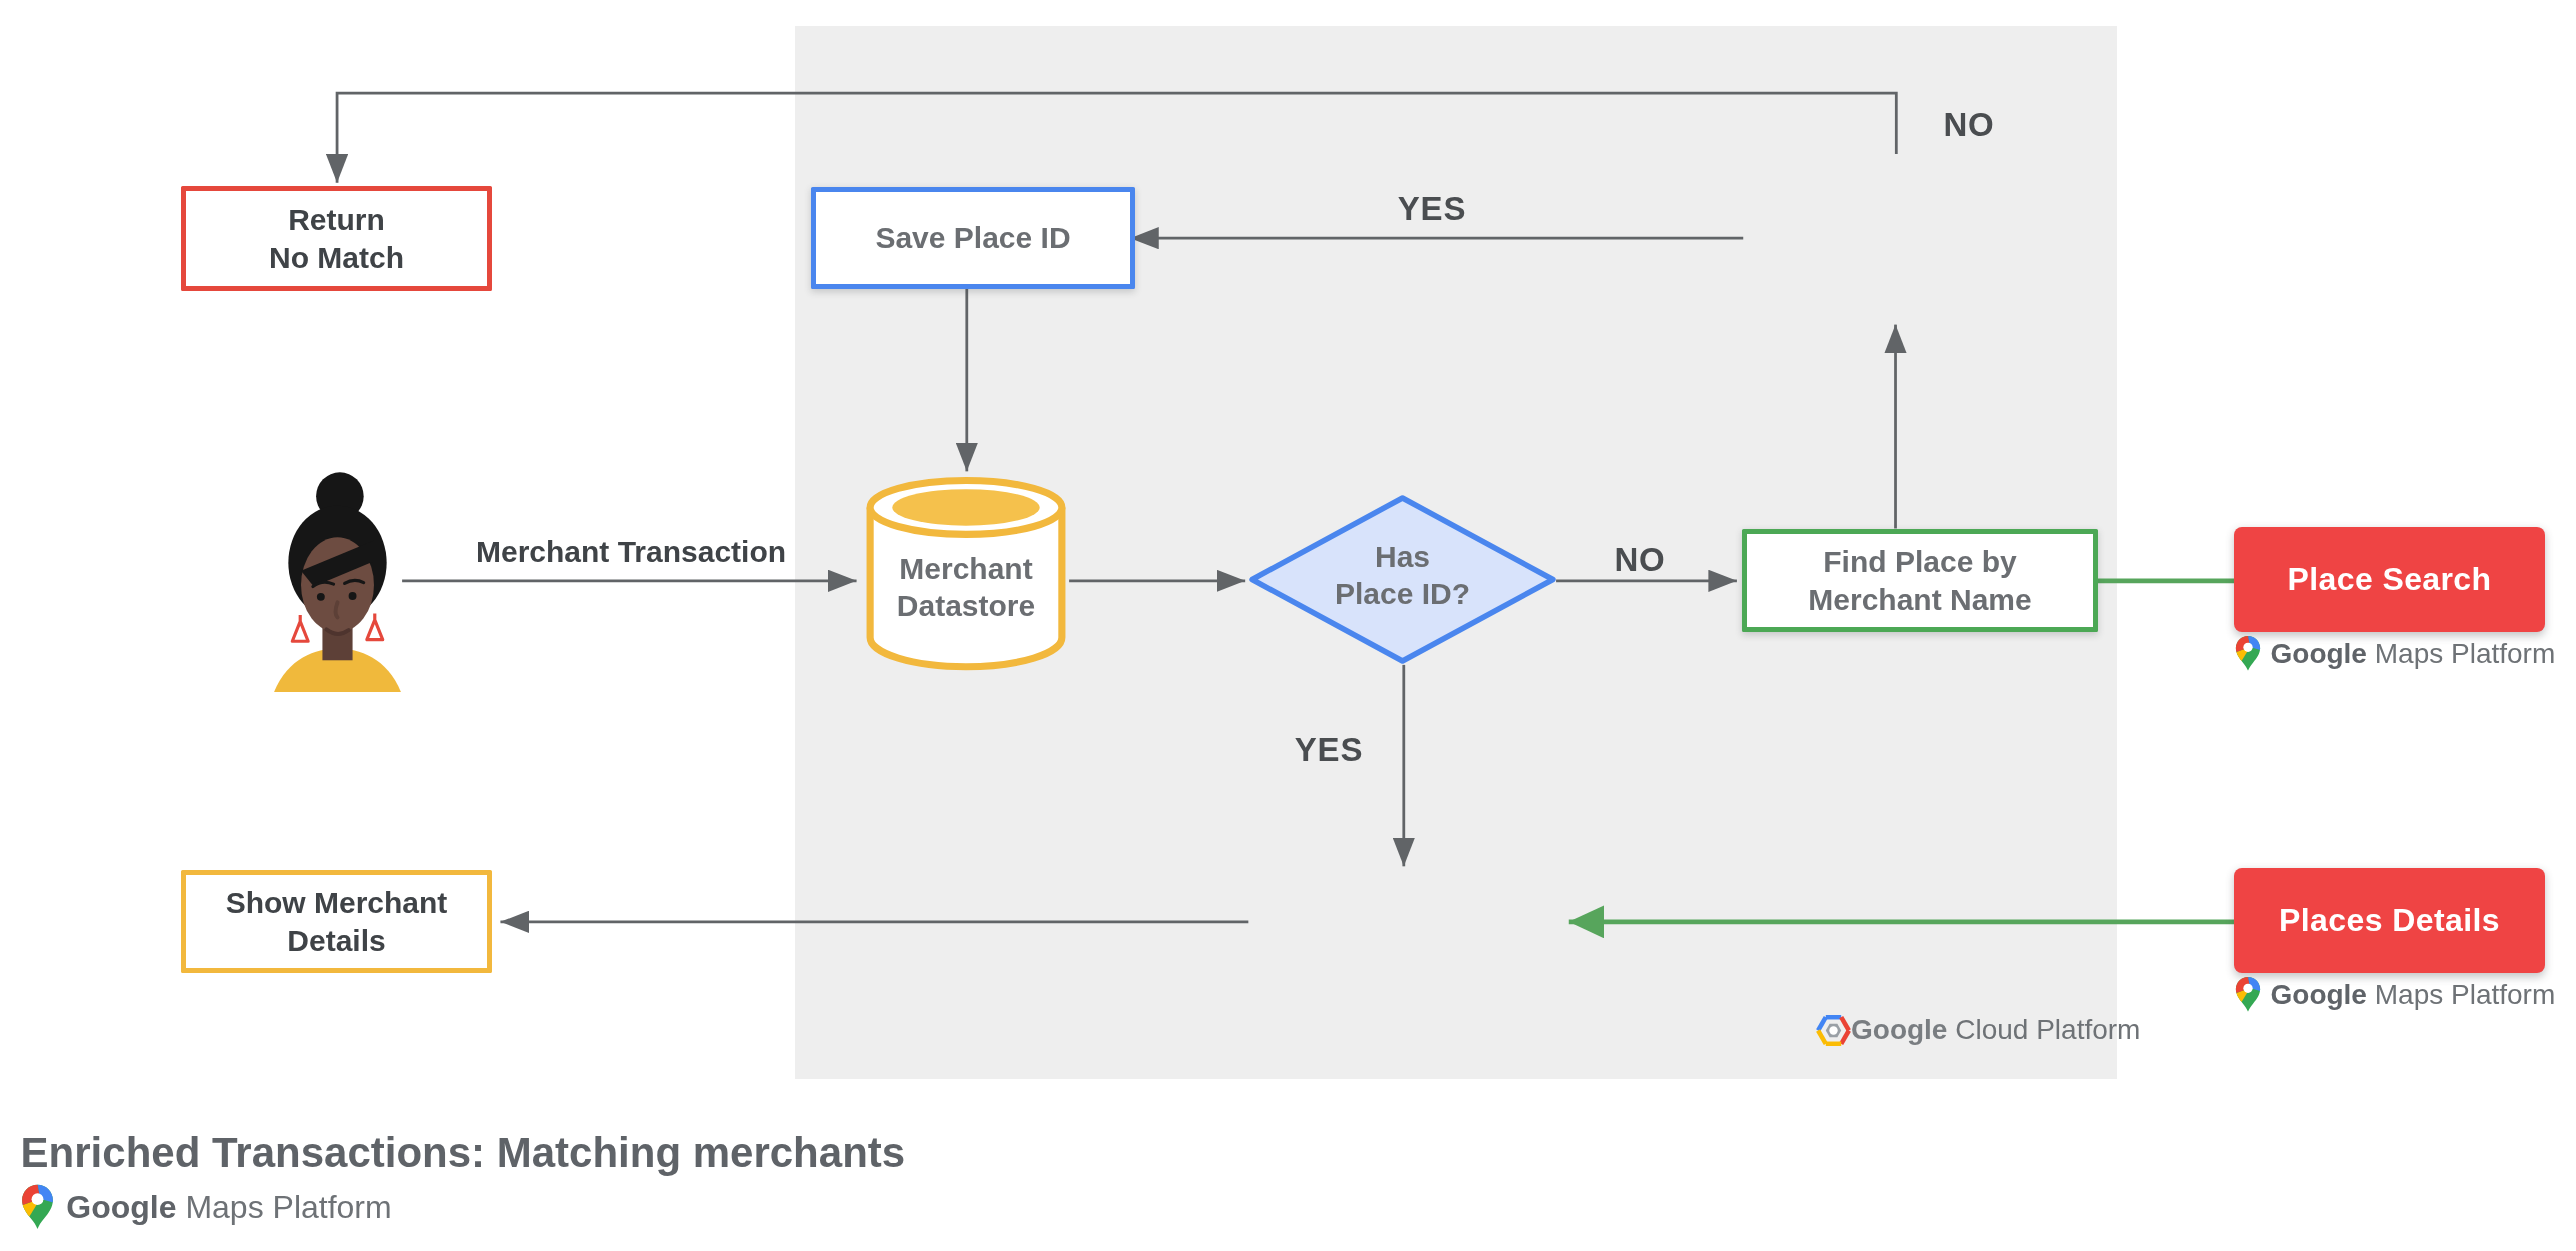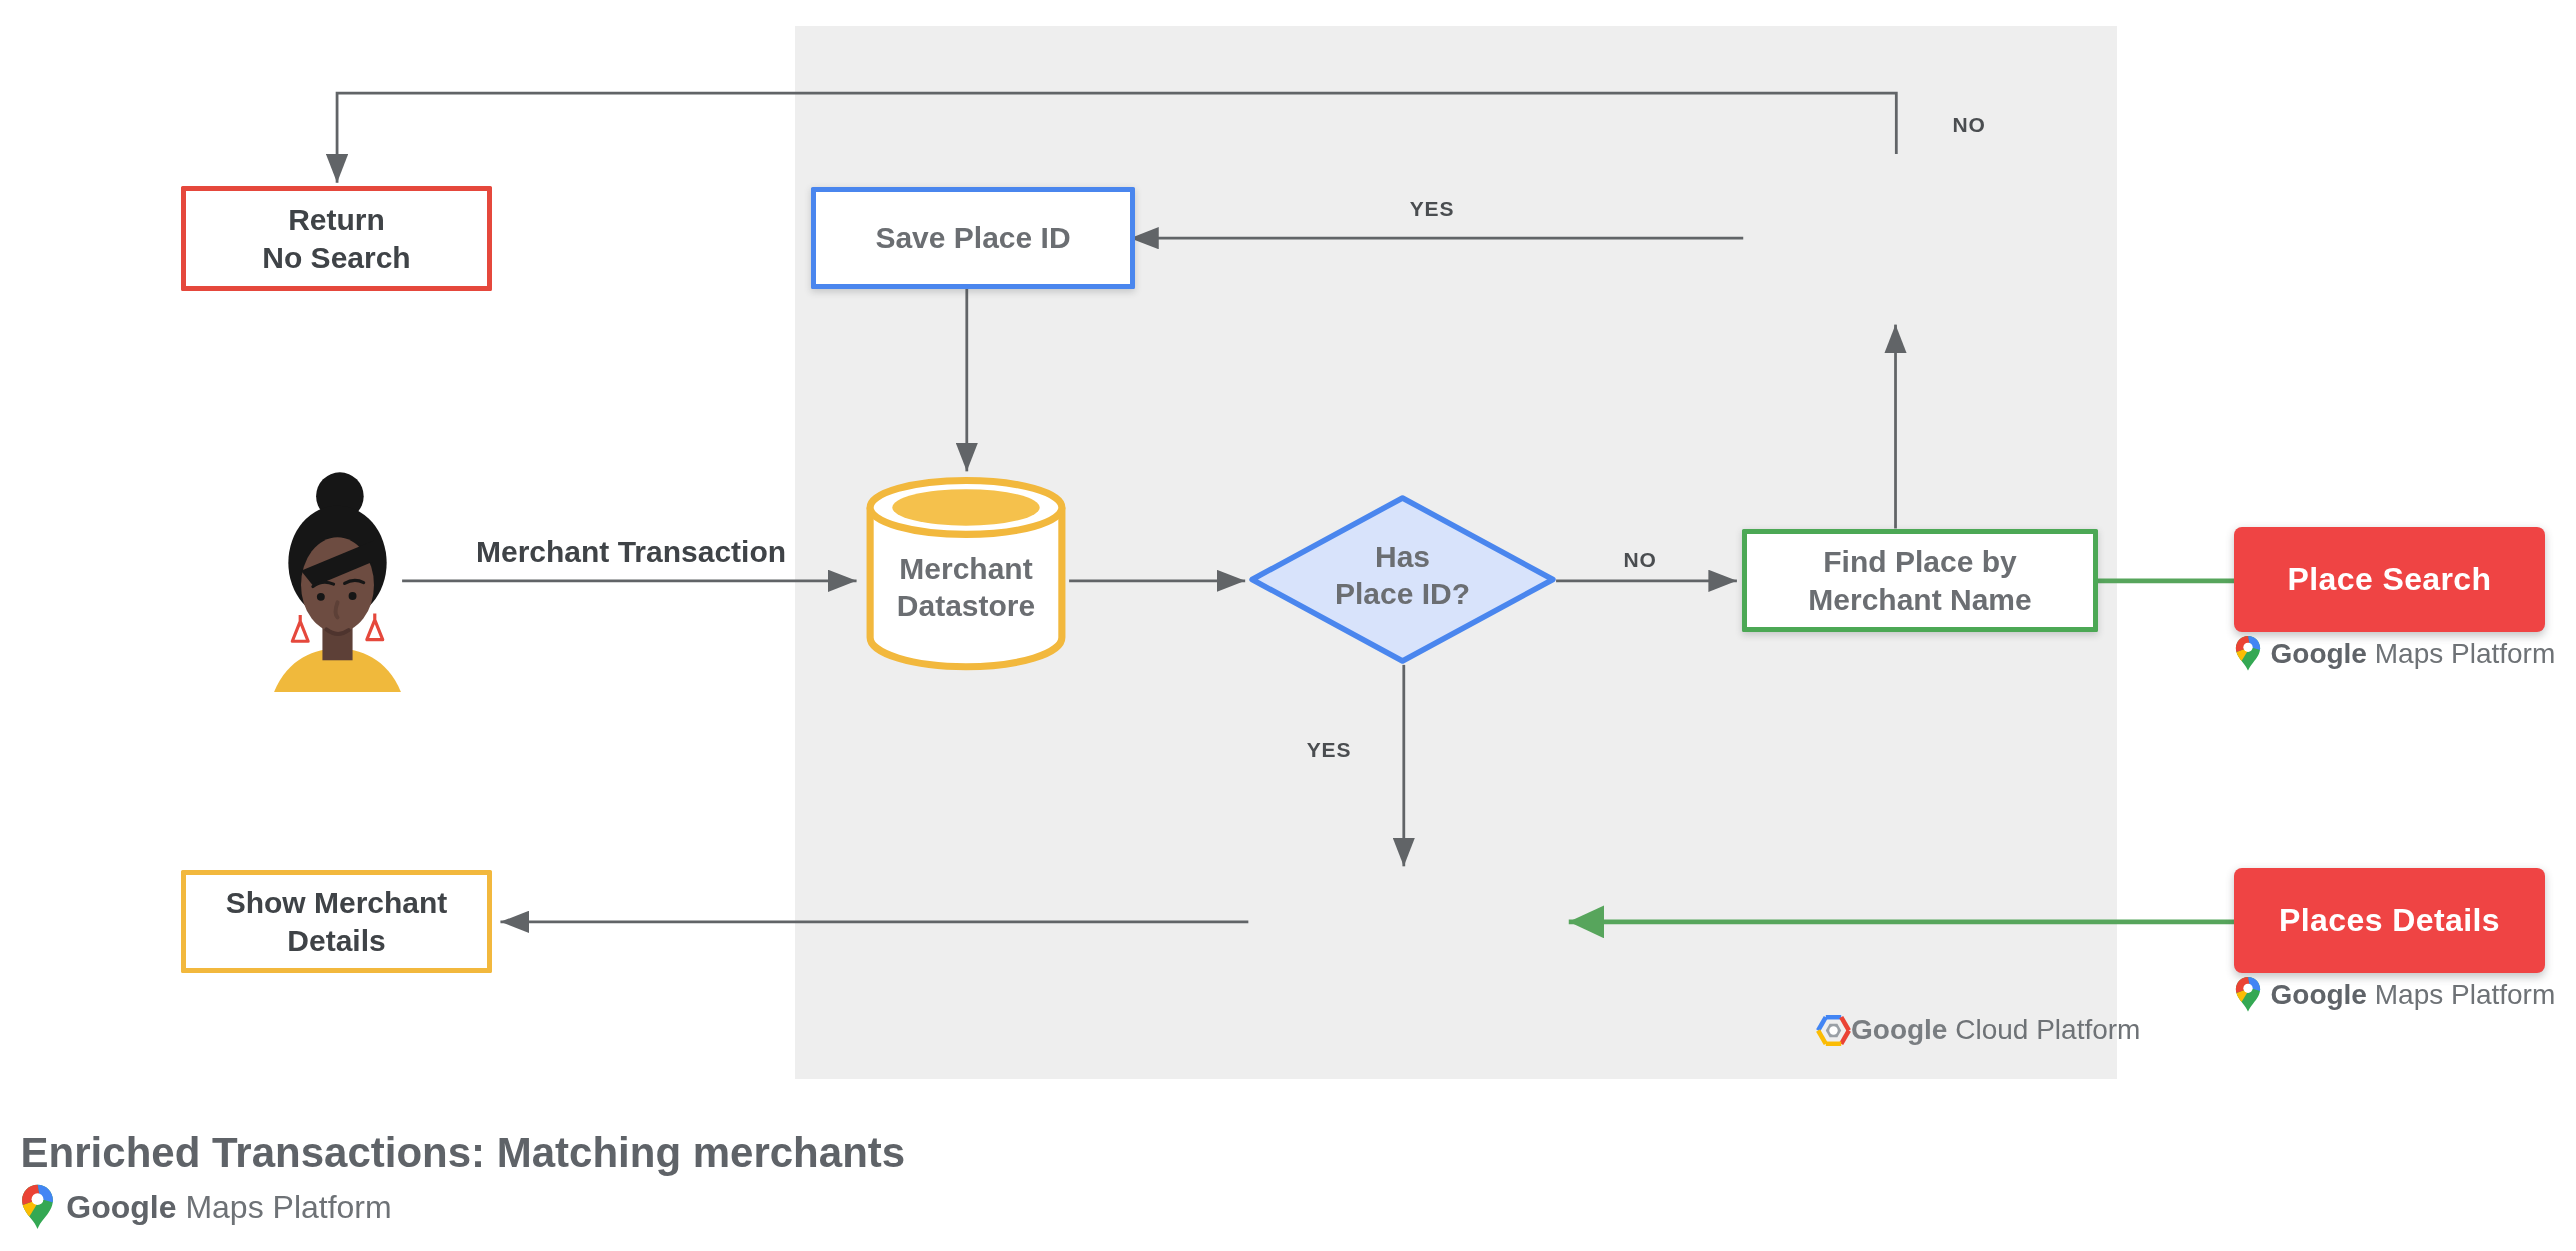--- a/index.html
+++ b/index.html
@@ -18,21 +18,21 @@
   .rect.yellow{border-color:#F2B83D;box-shadow:none;}
   .fill-green{background:#ef4444;border-radius:8px;box-shadow:0 3.2px 8px rgba(60,64,67,.3);}
 
   .lbl{font-weight:700;font-size:30px;line-height:1.24;color:#6B6E72;text-align:center;white-space:pre-line;}
   .lbl.dark{color:#3F4347;}
   .lbl.white{color:#ffffff;font-size:32px;letter-spacing:0.4px;}
 
   .shape{position:absolute;z-index:3;}
   .shape .lbl{position:absolute;left:0;width:100%;}
 
-  .edge-label{position:absolute;z-index:5;transform:translate(-50%,-50%);font-weight:700;font-size:21px;color:#4A4D50;letter-spacing:0.8px;white-space:nowrap;}
+  .edge-label{position:absolute;z-index:5;transform:translate(-50%,-50%);font-weight:700;font-size:33px;color:#4A4D50;letter-spacing:0.8px;white-space:nowrap;}
   .flow-label{position:absolute;z-index:5;transform:translate(-50%,-50%);font-weight:700;font-size:30px;color:#3F4347;white-space:nowrap;}
 
   .logo-row{position:absolute;z-index:5;display:flex;align-items:center;}
   .logo-text{color:#5F6368;white-space:nowrap;}
   .logo-text .g{font-weight:700;}
   .logo-text .p{font-weight:400;color:#6E7276;}
   .gcp-text{color:#797D81;}
 
   .title{position:absolute;left:20.6px;top:1129px;z-index:5;font-size:42px;font-weight:700;color:#5F6368;white-space:nowrap;}
 </style>
@@ -83,21 +83,21 @@
       <circle cx="104" cy="164" r="5" fill="#161616"></circle>
       <path d="M85,172 q-5,14 0,19" stroke="#5D4037" stroke-width="5" fill="none" stroke-linecap="round"></path>
       <path d="M71,206 q14,11 28,1" stroke="#4E342E" stroke-width="5" fill="none" stroke-linecap="round"></path>
       <path d="M38,188 v8 M38,196 L28,221 L48,221 Z" stroke="#E5483C" stroke-width="4" fill="none" stroke-linejoin="round"></path>
       <path d="M132,186 v8 M132,194 L122,219 L142,219 Z" stroke="#E5483C" stroke-width="4" fill="none" stroke-linejoin="round"></path>
     </svg>
   </div>
 
   <div class="node rect red" style="left:181px;top:186px;width:311px;height:105px">
     <span class="lbl dark">Return
-No Search</span>
+No Match</span>
   </div>
 
   <div class="node rect blue" style="left:811px;top:187px;width:324px;height:102px">
     <span class="lbl">Save Place ID</span>
   </div>
 
   <div class="node rect green" style="left:1742px;top:529px;width:356px;height:103px">
     <span class="lbl">Find Place by
 Merchant Name</span>
   </div>

